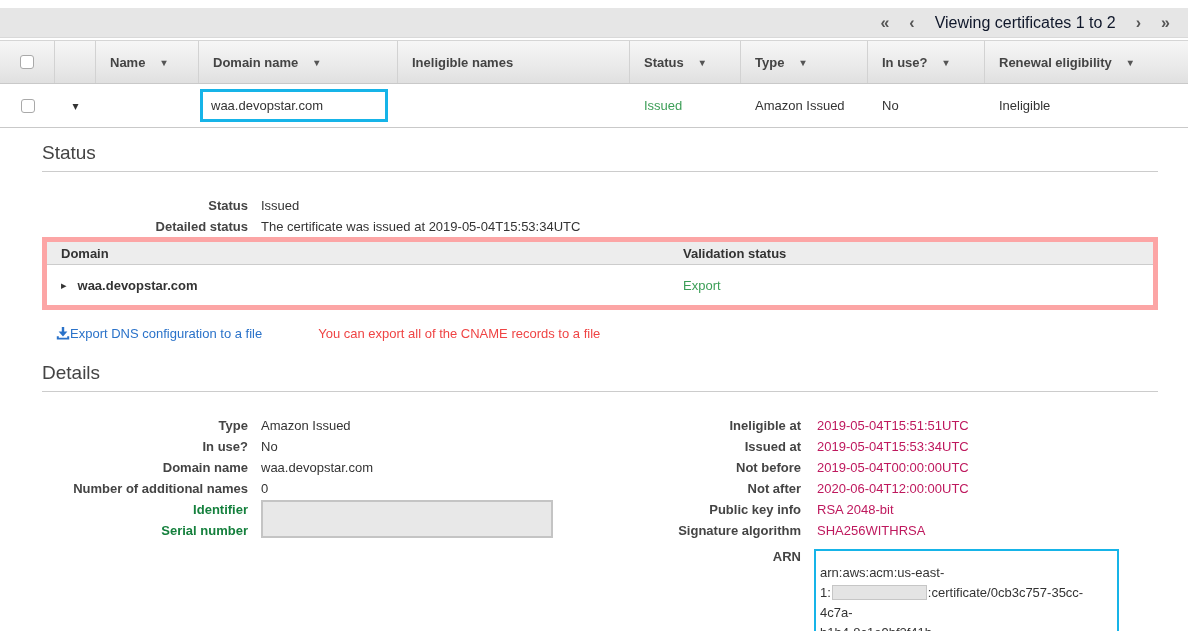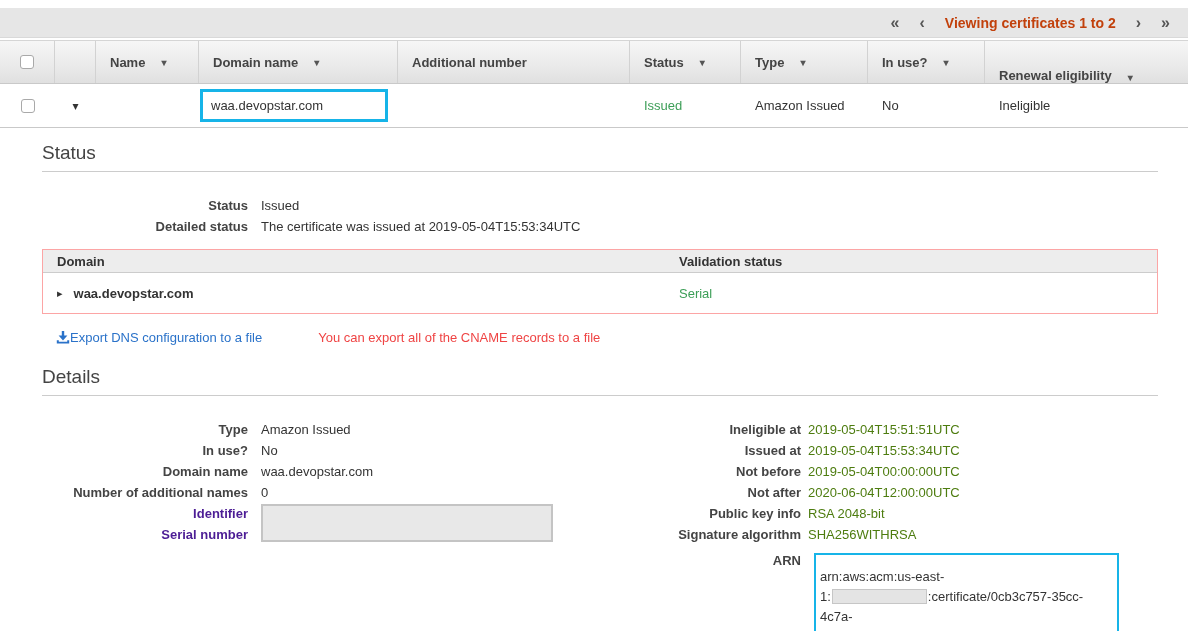--- a/index.html
+++ b/index.html
@@ -17,38 +17,38 @@
     width: 1188px; height: 30px;
     background: #e6e6e6;
     border-bottom: 1px solid #d9d9d9;
     display: flex; align-items: center; justify-content: flex-end;
     gap: 20px; padding-right: 18px;
   }
   .page-chevron {
     color: #555; font-size: 16px; font-weight: bold; cursor: pointer;
     line-height: 1;
   }
-  .page-label { font-size: 14px; font-weight: bold; color: #c2410c; }
+  .page-label { font-size: 16px; font-weight: normal; color: #0f172a; }
 
   
   .cert-table { width: 1188px; margin-top: 2px; }
   .cert-header {
     display: flex; height: 44px;
     background: linear-gradient(180deg, #f6f6f6 0%, #eaeaea 60%, #e0e0e0 100%);
     border-top: 1px solid #d5d5d5;
     border-bottom: 1px solid #c9c9c9;
   }
   .cert-header .cell {
     border-right: 1px solid #d2d2d2;
     display: flex; align-items: center;
     padding-left: 14px;
     font-weight: bold; color: #444;
     gap: 16px;
   }
-  .cert-header .cell:last-child { border-right: none; align-items: flex-end; }
+  .cert-header .cell:last-child { border-right: none; }
   .cert-row {
     display: flex; height: 44px;
     border-bottom: 1px solid #c9c9c9;
     background: #fff;
   }
   .cert-row .cell { display: flex; align-items: center; padding-left: 14px; }
   .col-check   { width: 55px;  justify-content: center; padding-left: 0 !important; }
   .col-expand  { width: 41px;  justify-content: center; padding-left: 0 !important; }
   .col-name    { width: 103px; }
   .col-domain  { width: 199px; }
@@ -84,22 +84,22 @@
   .kv-block { padding-top: 23px; }
   .kv-row { display: flex; line-height: 21px; }
   .kv-label {
     width: 206px; text-align: right; font-weight: bold; color: #444;
     flex-shrink: 0; padding-left: 30px;
   }
   .kv-value { padding-left: 13px; color: #333; }
 
   
   .domain-table {
-    margin-top: 12px; width: 100%;
-    border: 1px solid #fca5a5;
+    margin-top: 0; width: 100%;
+    border: 5px solid #fca5a5;
   }
   .domain-table-header {
     display: flex; height: 23px; align-items: center;
     background: #ededed; border-bottom: 1px solid #ccc;
     font-weight: bold; color: #333;
   }
   .domain-table-row {
     display: flex; height: 40px; align-items: center; background: #fff;
   }
   .dcol-domain { width: 634px; padding-left: 14px; display: flex; align-items: center; gap: 11px; }
@@ -116,25 +116,25 @@
 
   
   .details-grid { display: flex; padding-top: 23px; }
   .details-left { width: 598px; }
   .details-right { flex: 1; }
   .kv-row-r { display: flex; line-height: 21px; }
   .kv-label-r {
     width: 161px; text-align: right; font-weight: bold; color: #444;
     flex-shrink: 0;
   }
-  .kv-value-r { padding-left: 7px; color: #4d7c0f; text-align: center; }
+  .kv-value-r { padding-left: 16px; color: #be185d; text-align: center; }
 
   .redacted-rows { display: flex; }
   .redacted-labels { width: 206px; flex-shrink: 0; }
-  .redacted-labels div { text-align: right; font-weight: bold; color: #4c1d95; line-height: 21px; }
+  .redacted-labels div { text-align: right; font-weight: bold; color: #15803d; line-height: 21px; }
   .redacted-box {
     margin-left: 13px; margin-top: 1px;
     width: 292px; height: 38px;
     background: #e8e8e8; border: 2px solid #c4c4c4;
   }
 
   .arn-row { display: flex; margin-top: 8px; }
   .arn-box {
     margin-left: 13px;
     border: 2px solid #16b4e8;
@@ -166,21 +166,21 @@
     <div class="cell col-expand"></div>
     <div class="cell col-name">
       <span>Name</span>
       <span class="sort-arrow">▾</span>
     </div>
     <div class="cell col-domain">
       <span>Domain name</span>
       <span class="sort-arrow">▾</span>
     </div>
     <div class="cell col-add">
-      <span>Additional number</span>
+      <span>Ineligible names</span>
     </div>
     <div class="cell col-status">
       <span>Status</span>
       <span class="sort-arrow">▾</span>
     </div>
     <div class="cell col-type">
       <span>Type</span>
       <span class="sort-arrow">▾</span>
     </div>
     <div class="cell col-inuse">
@@ -232,21 +232,21 @@
   <div class="domain-table">
     <div class="domain-table-header">
       <div class="dcol-domain">Domain</div>
       <div class="dcol-status">Validation status</div>
     </div>
     <div class="domain-table-row">
       <div class="dcol-domain">
         <span class="expander-right">▸</span>
         <span class="domain-bold">waa.devopstar.com</span>
       </div>
-      <div class="dcol-status status-green">Serial</div>
+      <div class="dcol-status status-green">Export</div>
     </div>
   </div>
 
   <div class="export-row">
     <a class="export-link">
       <svg width="14" height="13" viewBox="0 0 14 13">
         <path d="M5.8 0h2.4v4.6h3.2L7 9.4 2.6 4.6h3.2z" fill="#2a72c9"></path>
         <path d="M0.8 9.2v3.3h12.4V9.2h-2v1.6H2.8V9.2z" fill="#2a72c9"></path>
       </svg>
       <span>Export DNS configuration to a file</span>

